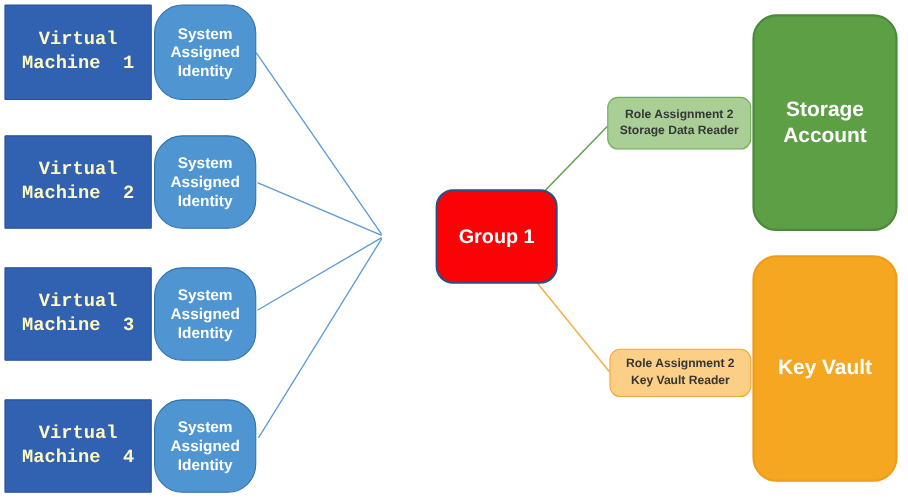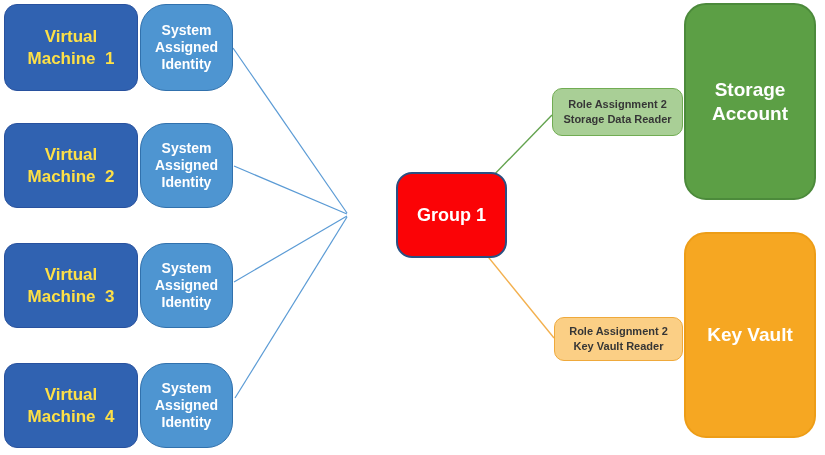--- a/index.html
+++ b/index.html
@@ -29,24 +29,25 @@
     justify-content: center;
     text-align: center;
     box-sizing: border-box;
     font-weight: bold;
   }
   .label {
     white-space: pre;
     line-height: 1.25;
   }
   .vm-node {
-    border-radius: 13px;
+    border-radius: 1px;
     border: 1.5px solid;
-    color: #fde047;
+    color: #fef9c3;
     font-size: 17px;
+    font-family: Liberation Mono, monospace;
   }
   .identity-node {
     border-radius: 26px;
     border: 1.5px solid;
     color: #ffffff;
     font-size: 14px;
     line-height: 1.2;
   }
   .identity-node .label { line-height: 1.2; }
   .group-node {
@@ -124,21 +125,21 @@
 
   <div class="node group-node" style="left: 348px; top: 172px; width: 111px; height: 86px; background: rgb(251, 3, 6); border-color: rgb(42, 80, 131); margin-left: 48px;">
     <span class="label">Group 1</span>
   </div>
 
   <div class="node role-node" style="left: 552px; top: 88px; width: 131px; height: 48px; background: rgb(169, 207, 150); border-color: rgb(113, 172, 83); color: rgb(54, 54, 54);">
     <span class="label">Role Assignment 2
 Storage Data Reader</span>
   </div>
 
-  <div class="node resource-node" style="left: 684px; top: 3px; width: 132px; height: 197px; background: rgb(92, 159, 69); border-color: rgb(76, 138, 59);">
+  <div class="node resource-node" style="left: 684px; top: 13px; width: 132px; height: 197px; background: rgb(92, 159, 69); border-color: rgb(76, 138, 59);">
     <span class="label">Storage
 Account</span>
   </div>
 
   <div class="node role-node" style="left: 554px; top: 317px; width: 129px; height: 44px; background: rgb(251, 207, 133); border-color: rgb(239, 169, 59); color: rgb(54, 54, 54);">
     <span class="label">Role Assignment 2
 Key Vault Reader</span>
   </div>
 
   <div class="node resource-node" style="left: 684px; top: 232px; width: 132px; height: 206px; background: rgb(246, 167, 34); border-color: rgb(237, 157, 23);">

